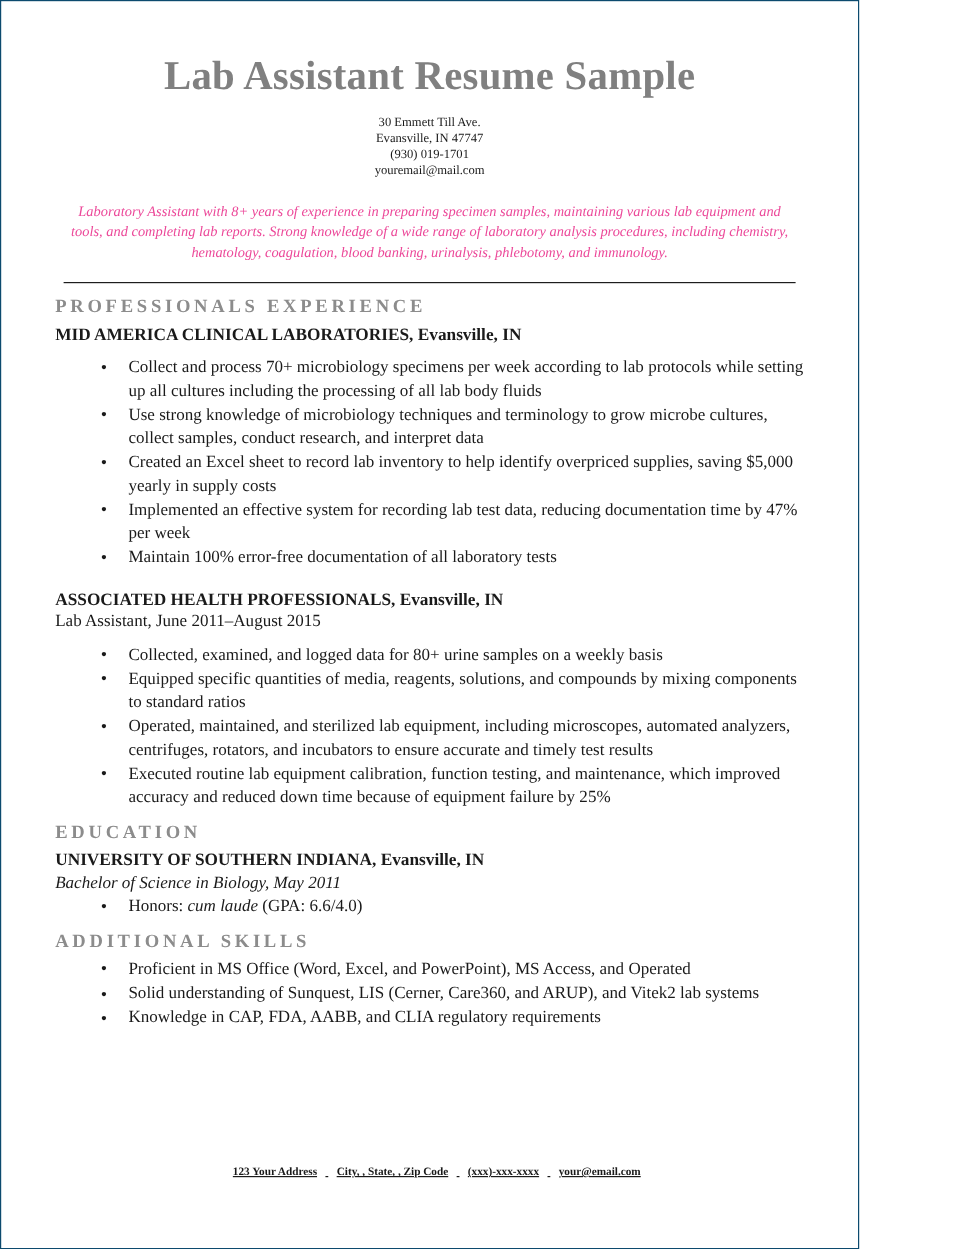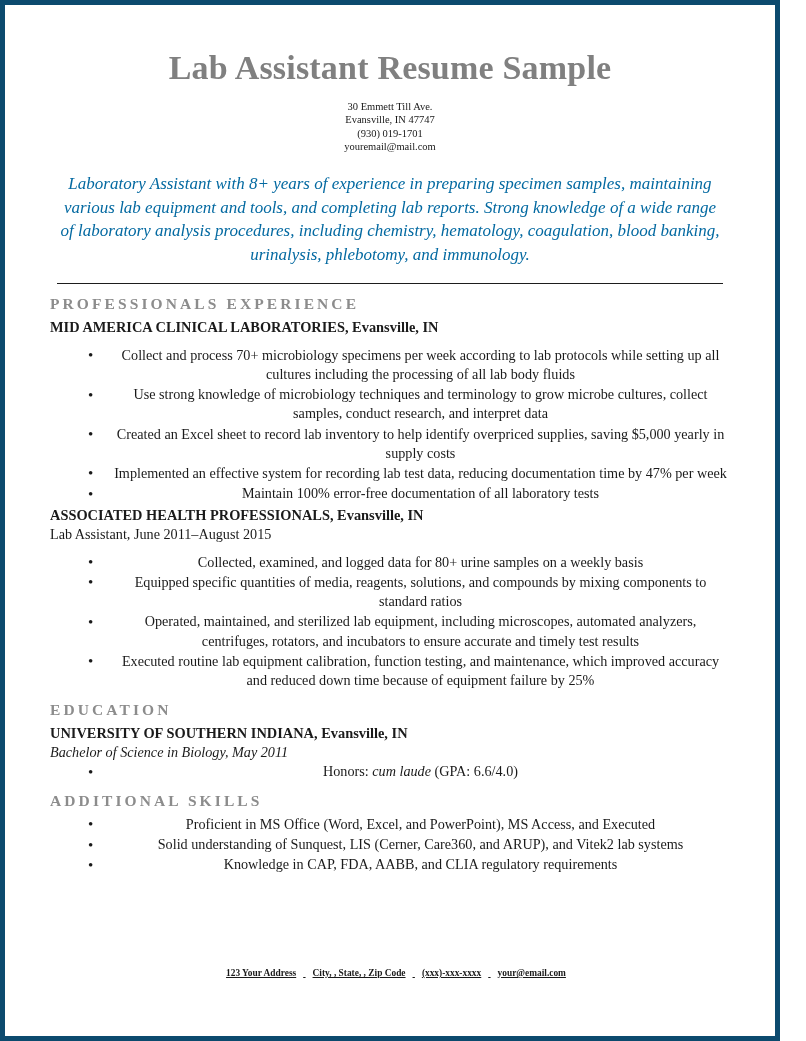--- a/index.html
+++ b/index.html
@@ -10,23 +10,23 @@
   }
   body {
     width: 806px;
     height: 1041px;
     font-family: "Liberation Serif", "DejaVu Serif", serif;
     color: #1a1a1a;
     overflow: hidden;
   }
   .page {
     box-sizing: border-box;
-    width: 780px;
+    width: 716px;
     height: 1041px;
-    border: 5px solid #0c4a6e;
+    border: 1px solid #0c4a6e;
     background: #ffffff;
     position: relative;
   }
   .inner {
     box-sizing: border-box;
     padding: 0 45px;
     position: relative;
     height: 100%;
   }
 
@@ -49,24 +49,24 @@
     color: #181818;
   }
   .contact-line {
     display: block;
   }
 
   
   .summary {
     text-align: center;
     font-style: italic;
-    font-size: 17px;
+    font-size: 12px;
     line-height: 1.38;
     margin: 19px 6px 0 6px;
-    color: #0369a1;
+    color: #ec4899;
   }
   .divider {
     border: 0;
     border-top: 1.6px solid #1d1d1d;
     margin: 17px 7px 0 7px;
   }
 
   
   .section {
     margin-top: 11px;
@@ -76,42 +76,41 @@
     font-weight: bold;
     font-size: 15.5px;
     letter-spacing: 3.1px;
     margin: 0 0 4px 0;
     line-height: 1.2;
   }
   .entry {
     margin-top: 0;
   }
   .entry + .entry {
-    margin-top: 3px;
+    margin-top: 16px;
   }
   .entry-org {
     font-weight: bold;
     font-size: 14.4px;
     line-height: 1.3;
     margin: 0;
   }
   .entry-role {
     font-size: 14.2px;
     line-height: 1.3;
     margin: 0;
   }
   .entry-role.italic {
     font-style: italic;
   }
 
   ul.bullets {
     list-style: none;
     margin: 9px 0 0 0;
     padding: 0;
-    text-align: center;
   }
   ul.bullets.tight {
     margin-top: 1px;
   }
   ul.bullets li {
     position: relative;
     font-size: 14.2px;
     line-height: 1.355;
     padding-left: 61px;
     margin-bottom: 1px;
@@ -195,21 +194,21 @@
       <p class="entry-org">UNIVERSITY OF SOUTHERN INDIANA, Evansville, IN</p>
       <p class="entry-role italic">Bachelor of Science in Biology, May 2011</p>
       <ul class="bullets tight">
         <li><span>Honors: </span><i>cum laude</i><span> (GPA: 6.6/4.0)</span></li>
       </ul>
     </div>
 
     <div class="section">
       <h2 class="section-heading">ADDITIONAL SKILLS</h2>
       <ul class="bullets tight">
-        <li>Proficient in MS Office (Word, Excel, and PowerPoint), MS Access, and Executed</li>
+        <li>Proficient in MS Office (Word, Excel, and PowerPoint), MS Access, and Operated</li>
         <li>Solid understanding of Sunquest, LIS (Cerner, Care360, and ARUP), and Vitek2 lab systems</li>
         <li>Knowledge in CAP, FDA, AABB, and CLIA regulatory requirements</li>
       </ul>
     </div>
 
     <div class="footer">
       <span>123 Your Address</span>
       <span>City, , State, , Zip Code</span>
       <span>(xxx)-xxx-xxxx</span>
       <span>your@email.com</span>

